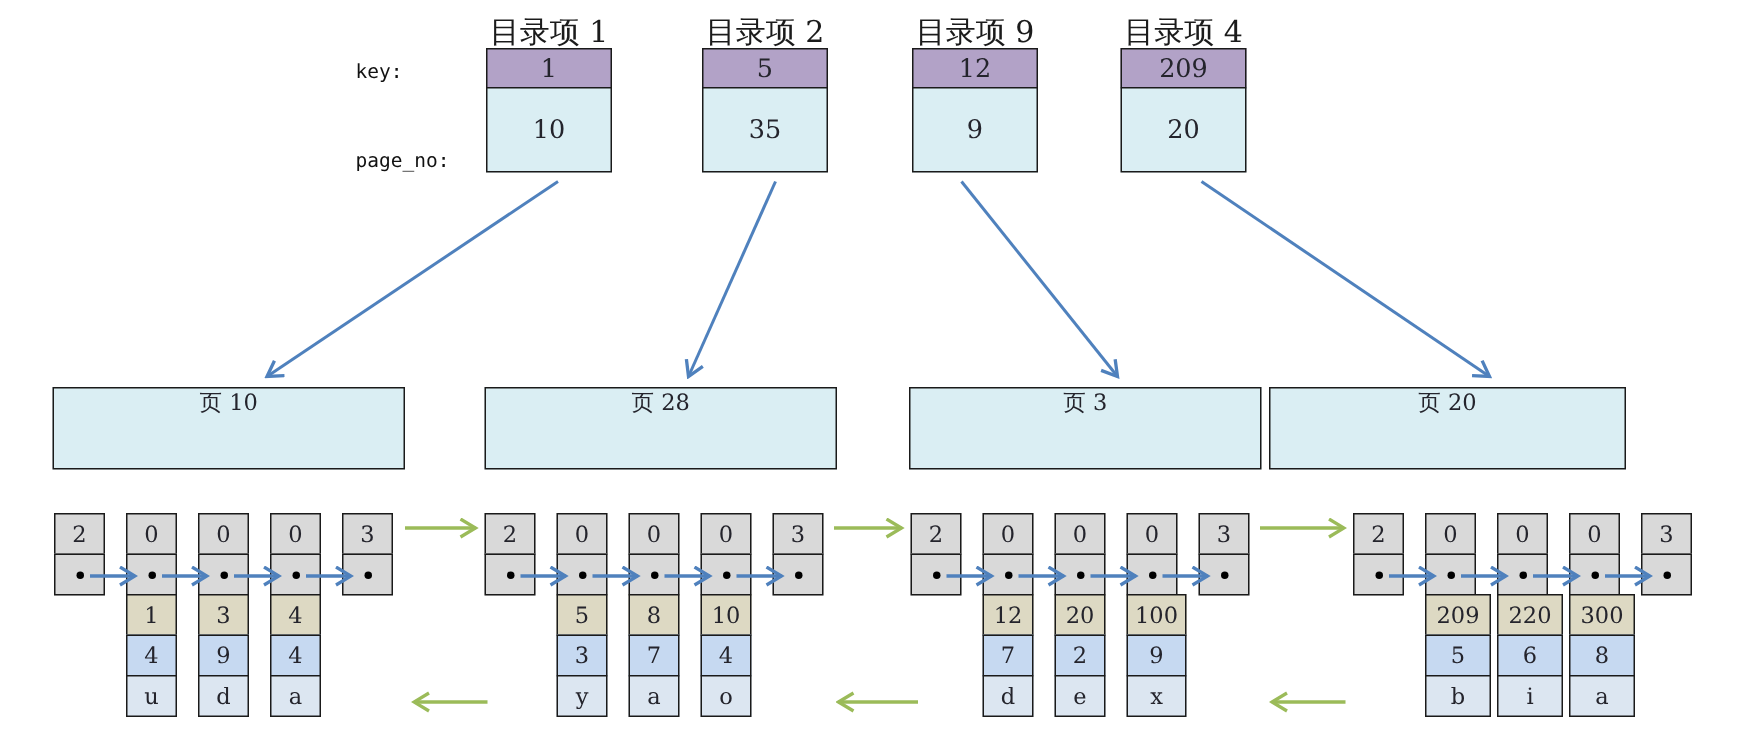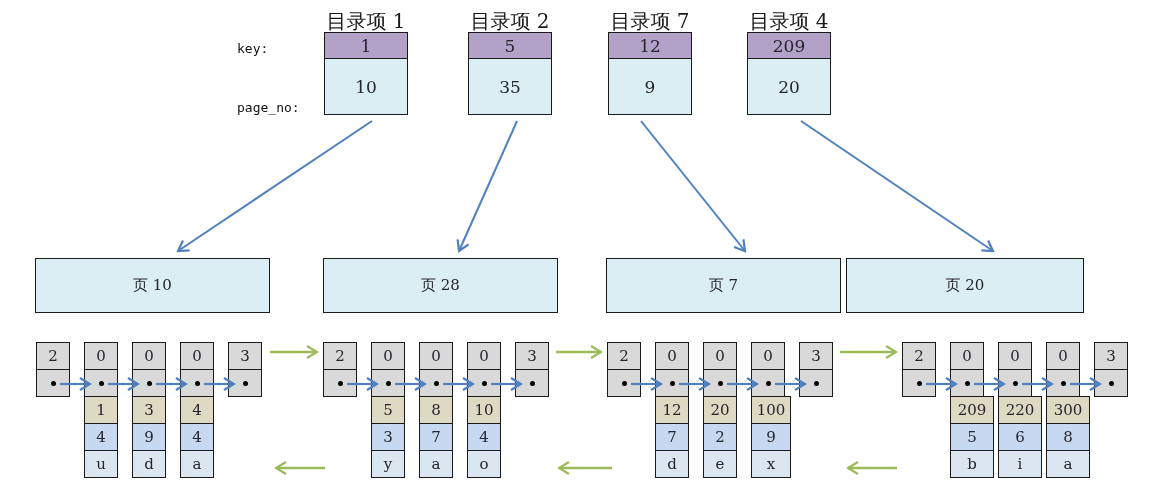--- a/index.html
+++ b/index.html
@@ -31,21 +31,21 @@
     border:1px solid var(--border,#1a1a1a);
     background:var(--entry-pageno-bg,#daeef3);
     display:flex; align-items:center; justify-content:center; font-size:17px;
   }
   .e1 { left:324px; } .e2 { left:468px; } .e3 { left:608px; } .e4 { left:747px; }
 
   
   .page-box {
     position:absolute; top:258px; height:55px; box-sizing:border-box;
     border:1px solid var(--border,#1a1a1a); background:var(--page-box-bg,#daeef3);
-    display:flex; align-items:center; justify-content:center;
+    display:flex; align-items:flex-start; justify-content:center;
     font-size:15px; z-index:2; white-space:pre;
   }
   .p1 { left:35px;  width:235px; }
   .p2 { left:323px; width:235px; }
   .p3 { left:606px; width:235px; }
   .p4 { left:846px; width:238px; }
 
   
   .group { position:absolute; top:342px; width:240px; height:145px; z-index:2; }
   .g1 { left:36px; } .g2 { left:323px; } .g3 { left:607px; } .g4 { left:902px; }
@@ -127,38 +127,38 @@
     <div class="entry-title">目录项 1</div>
     <div class="entry-key">1</div>
     <div class="entry-pageno">10</div>
   </div>
   <div class="entry e2">
     <div class="entry-title">目录项 2</div>
     <div class="entry-key">5</div>
     <div class="entry-pageno">35</div>
   </div>
   <div class="entry e3">
-    <div class="entry-title">目录项 7</div>
+    <div class="entry-title">目录项 9</div>
     <div class="entry-key">12</div>
     <div class="entry-pageno">9</div>
   </div>
   <div class="entry e4">
     <div class="entry-title">目录项 4</div>
     <div class="entry-key">209</div>
     <div class="entry-pageno">20</div>
   </div>
 
   <div class="page-box p1">
     <span>页 10</span>
   </div>
   <div class="page-box p2">
     <span>页 28</span>
   </div>
   <div class="page-box p3">
-    <span>页 7</span>
+    <span>页 3</span>
   </div>
   <div class="page-box p4">
     <span>页 20</span>
   </div>
 
   <div class="group g1">
     <div class="col c1">
       <div class="cell hdr">2</div>
       <div class="cell hdr">
           <span class="dot"></span>

